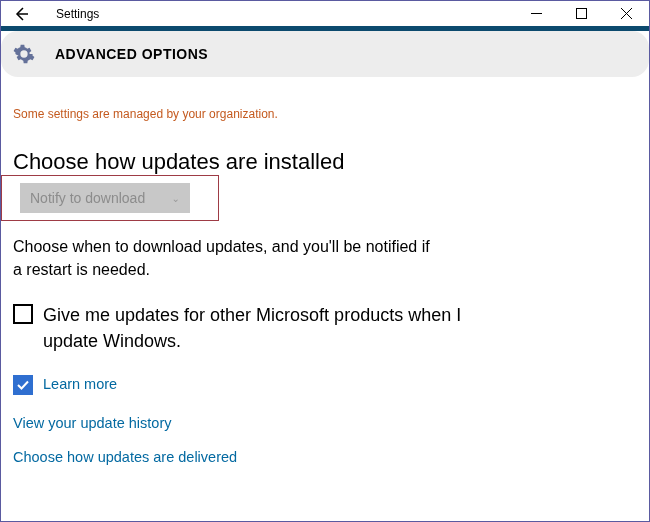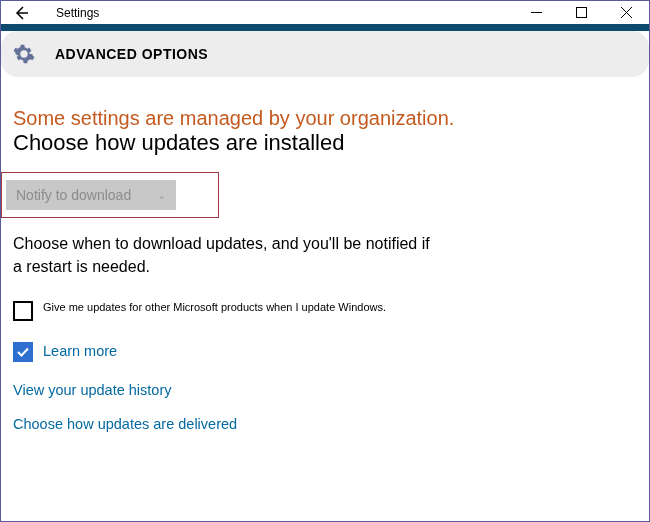--- a/index.html
+++ b/index.html
@@ -11,21 +11,21 @@
     width: 650px;
     height: 522px;
     border: 1px solid #5a5aa0;
     overflow: hidden;
   }
   .titlebar {
     height: 30px;
     background: #fff;
     display: flex;
     align-items: center;
-    border-bottom: 7px solid #0c4a6e;
+    border-bottom: 5px solid #0c4a6e;
   }
   .back-btn {
     width: 40px;
     height: 30px;
     display: flex;
     align-items: center;
     justify-content: center;
     cursor: pointer;
   }
   .app-title {
@@ -67,27 +67,27 @@
     font-weight: 600;
     font-size: 14px;
     letter-spacing: 0.5px;
     margin-left: 20px;
   }
   .content {
     padding: 18px 14px 0 12px;
   }
   .org-notice {
     color: #c45a1f;
-    font-size: 20px;
+    font-size: 12px;
+    margin-bottom: 28px;
     margin-top: 12px;
   }
   .section-heading {
     font-size: 22px;
     font-weight: 400;
-    margin-bottom: 16px;
   }
   .highlight-box {
     border: 1.5px solid #9e3b45;
     width: 218px;
     height: 46px;
     display: flex;
     align-items: center;
     padding-left: 0;
     margin-left: -12px;
     margin-bottom: 14px;
@@ -95,21 +95,21 @@
   .dropdown {
     background: #c8c8c8;
     color: #8c8c8c;
     height: 30px;
     width: 170px;
     display: flex;
     align-items: center;
     padding: 0 10px;
     justify-content: space-between;
     font-size: 14px;
-    margin-left: 4px;
+    margin-left: 18px;
   }
   .chevron {
     font-size: 10px;
     color: #9a9a9a;
   }
   .body-text {
     font-size: 16px;
     line-height: 1.45;
     max-width: 430px;
     margin-bottom: 22px;
@@ -130,21 +130,21 @@
     align-items: center;
     justify-content: center;
     margin-top: 1px;
   }
   .checkbox.checked {
     background: #2f6fd0;
     border-color: #2f6fd0;
   }
   .checkbox.checked svg { display: block; }
   .checkbox-label {
-    font-size: 11px;
+    font-size: 18px;
     line-height: 1.4;
   }
   .link {
     color: #0369a1;
     font-size: 14.5px;
     cursor: pointer;
     display: block;
   }
   .learn-more {
     margin-top: 2px;

